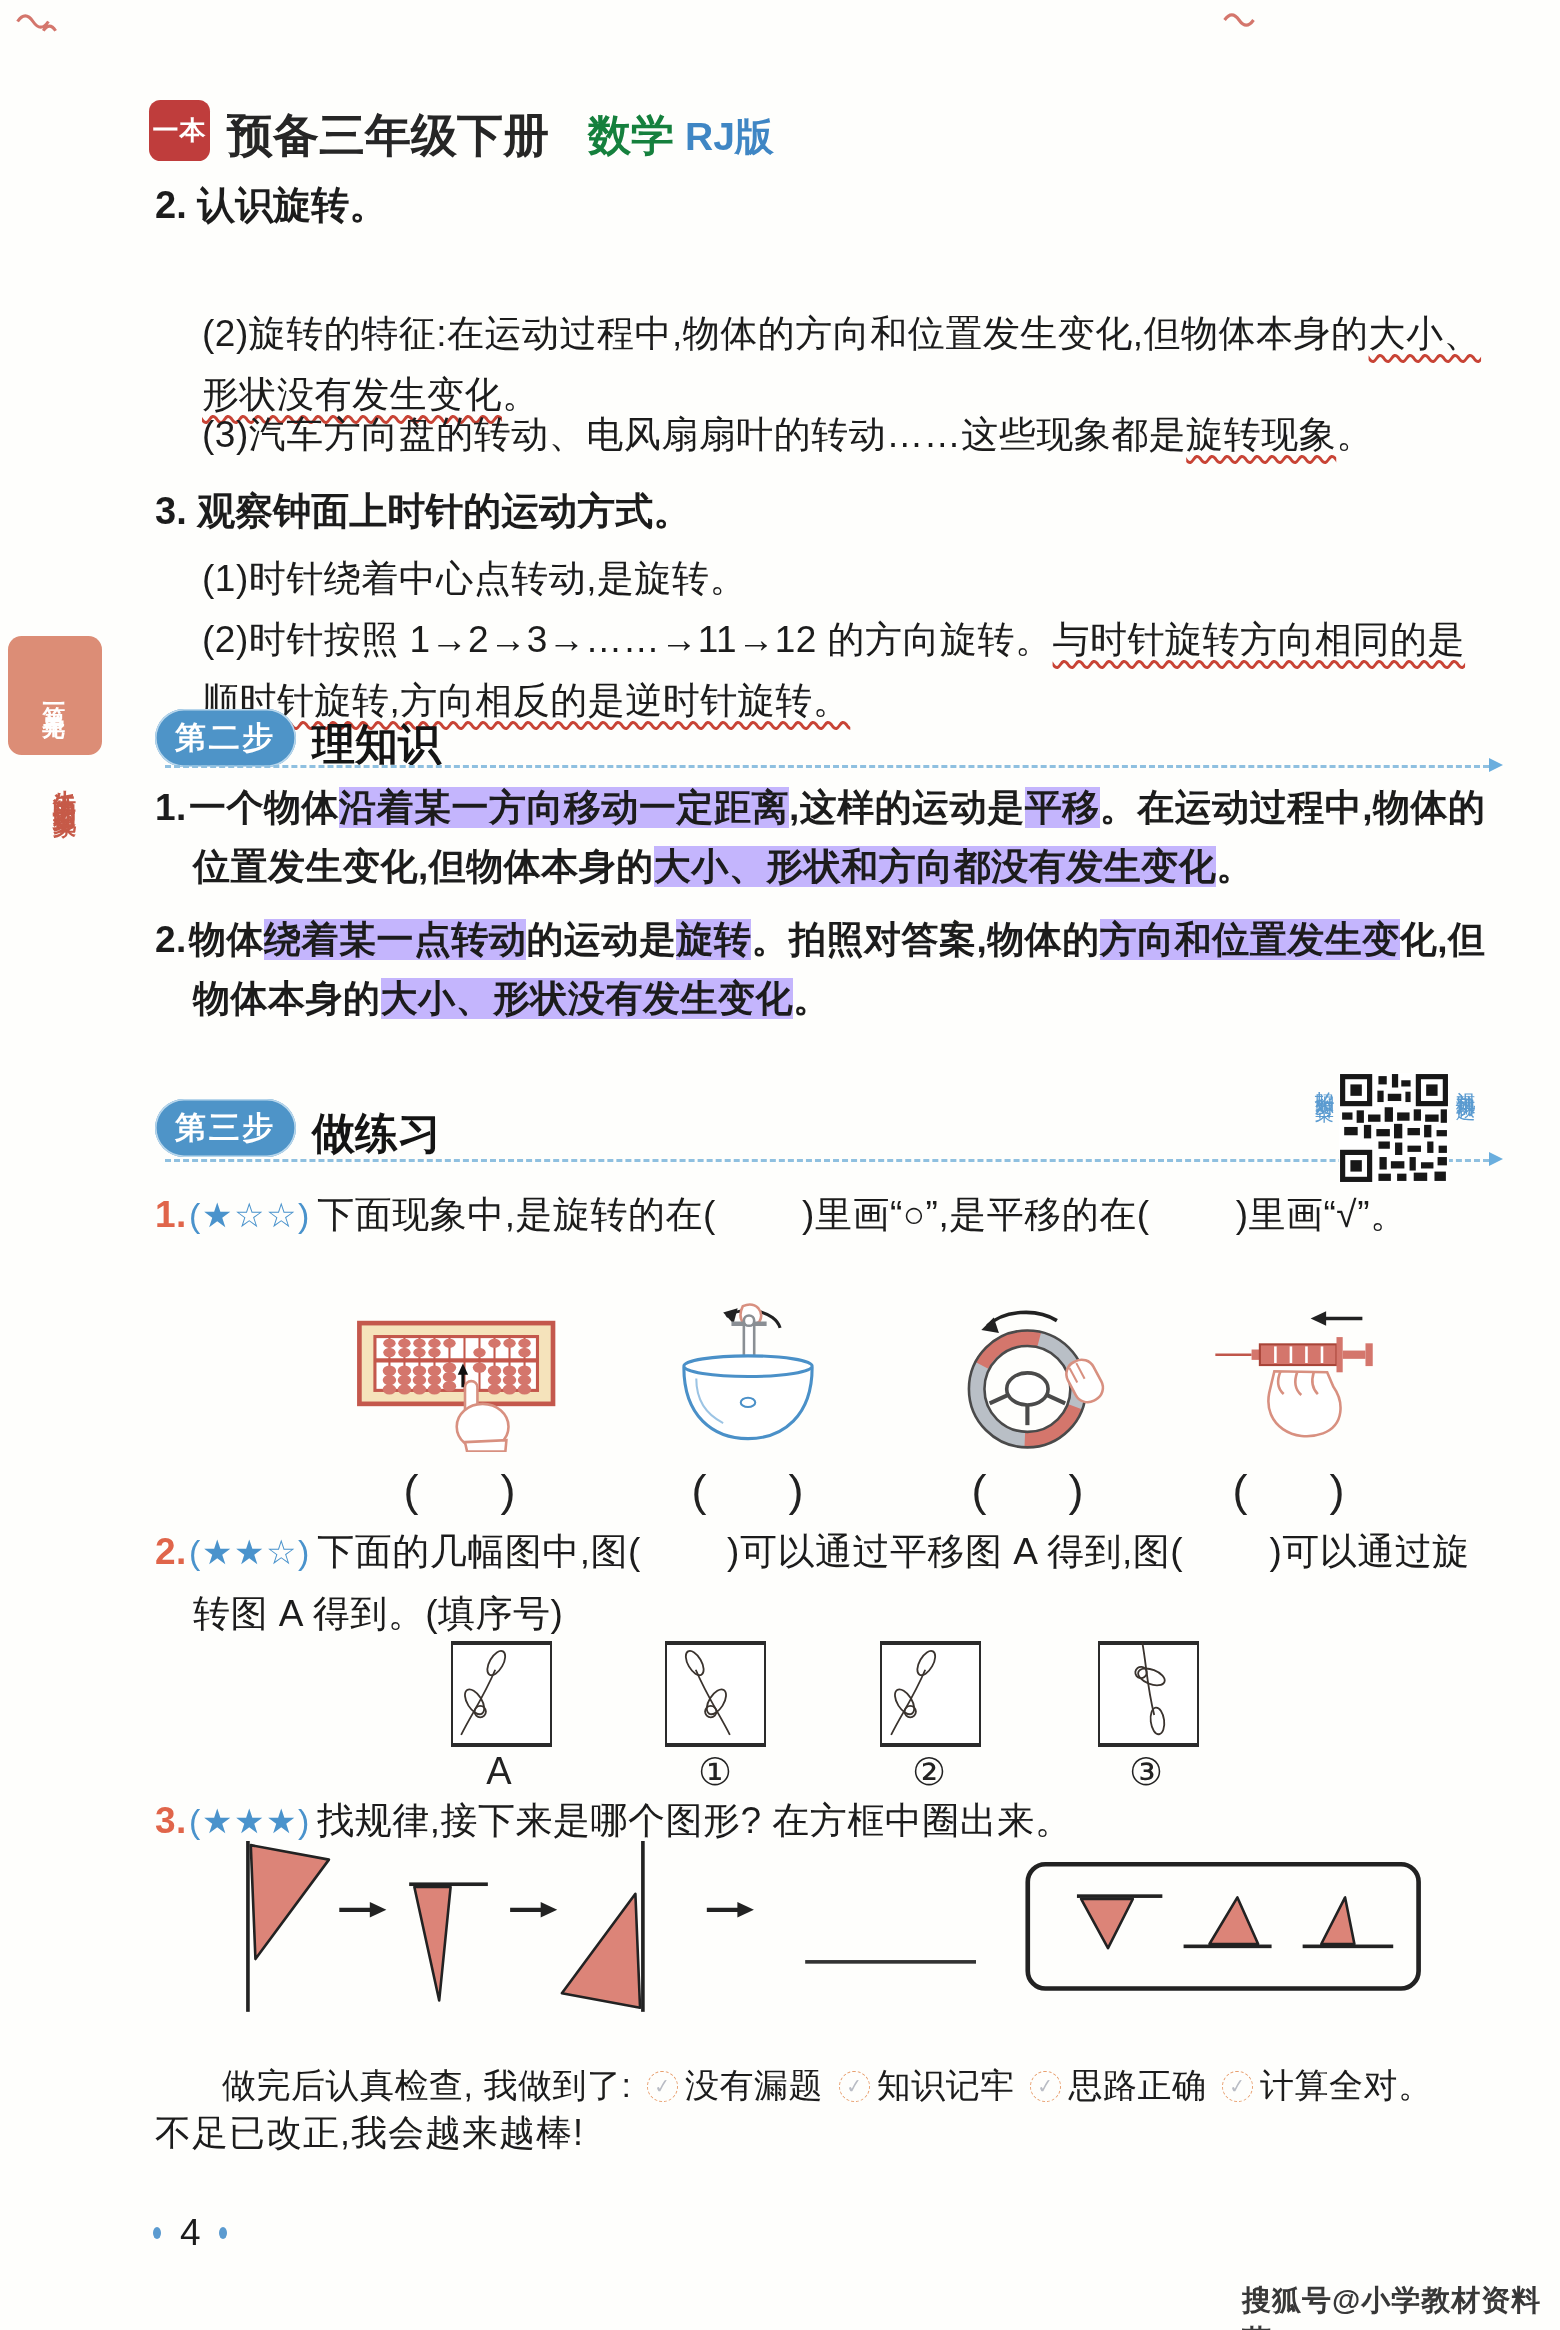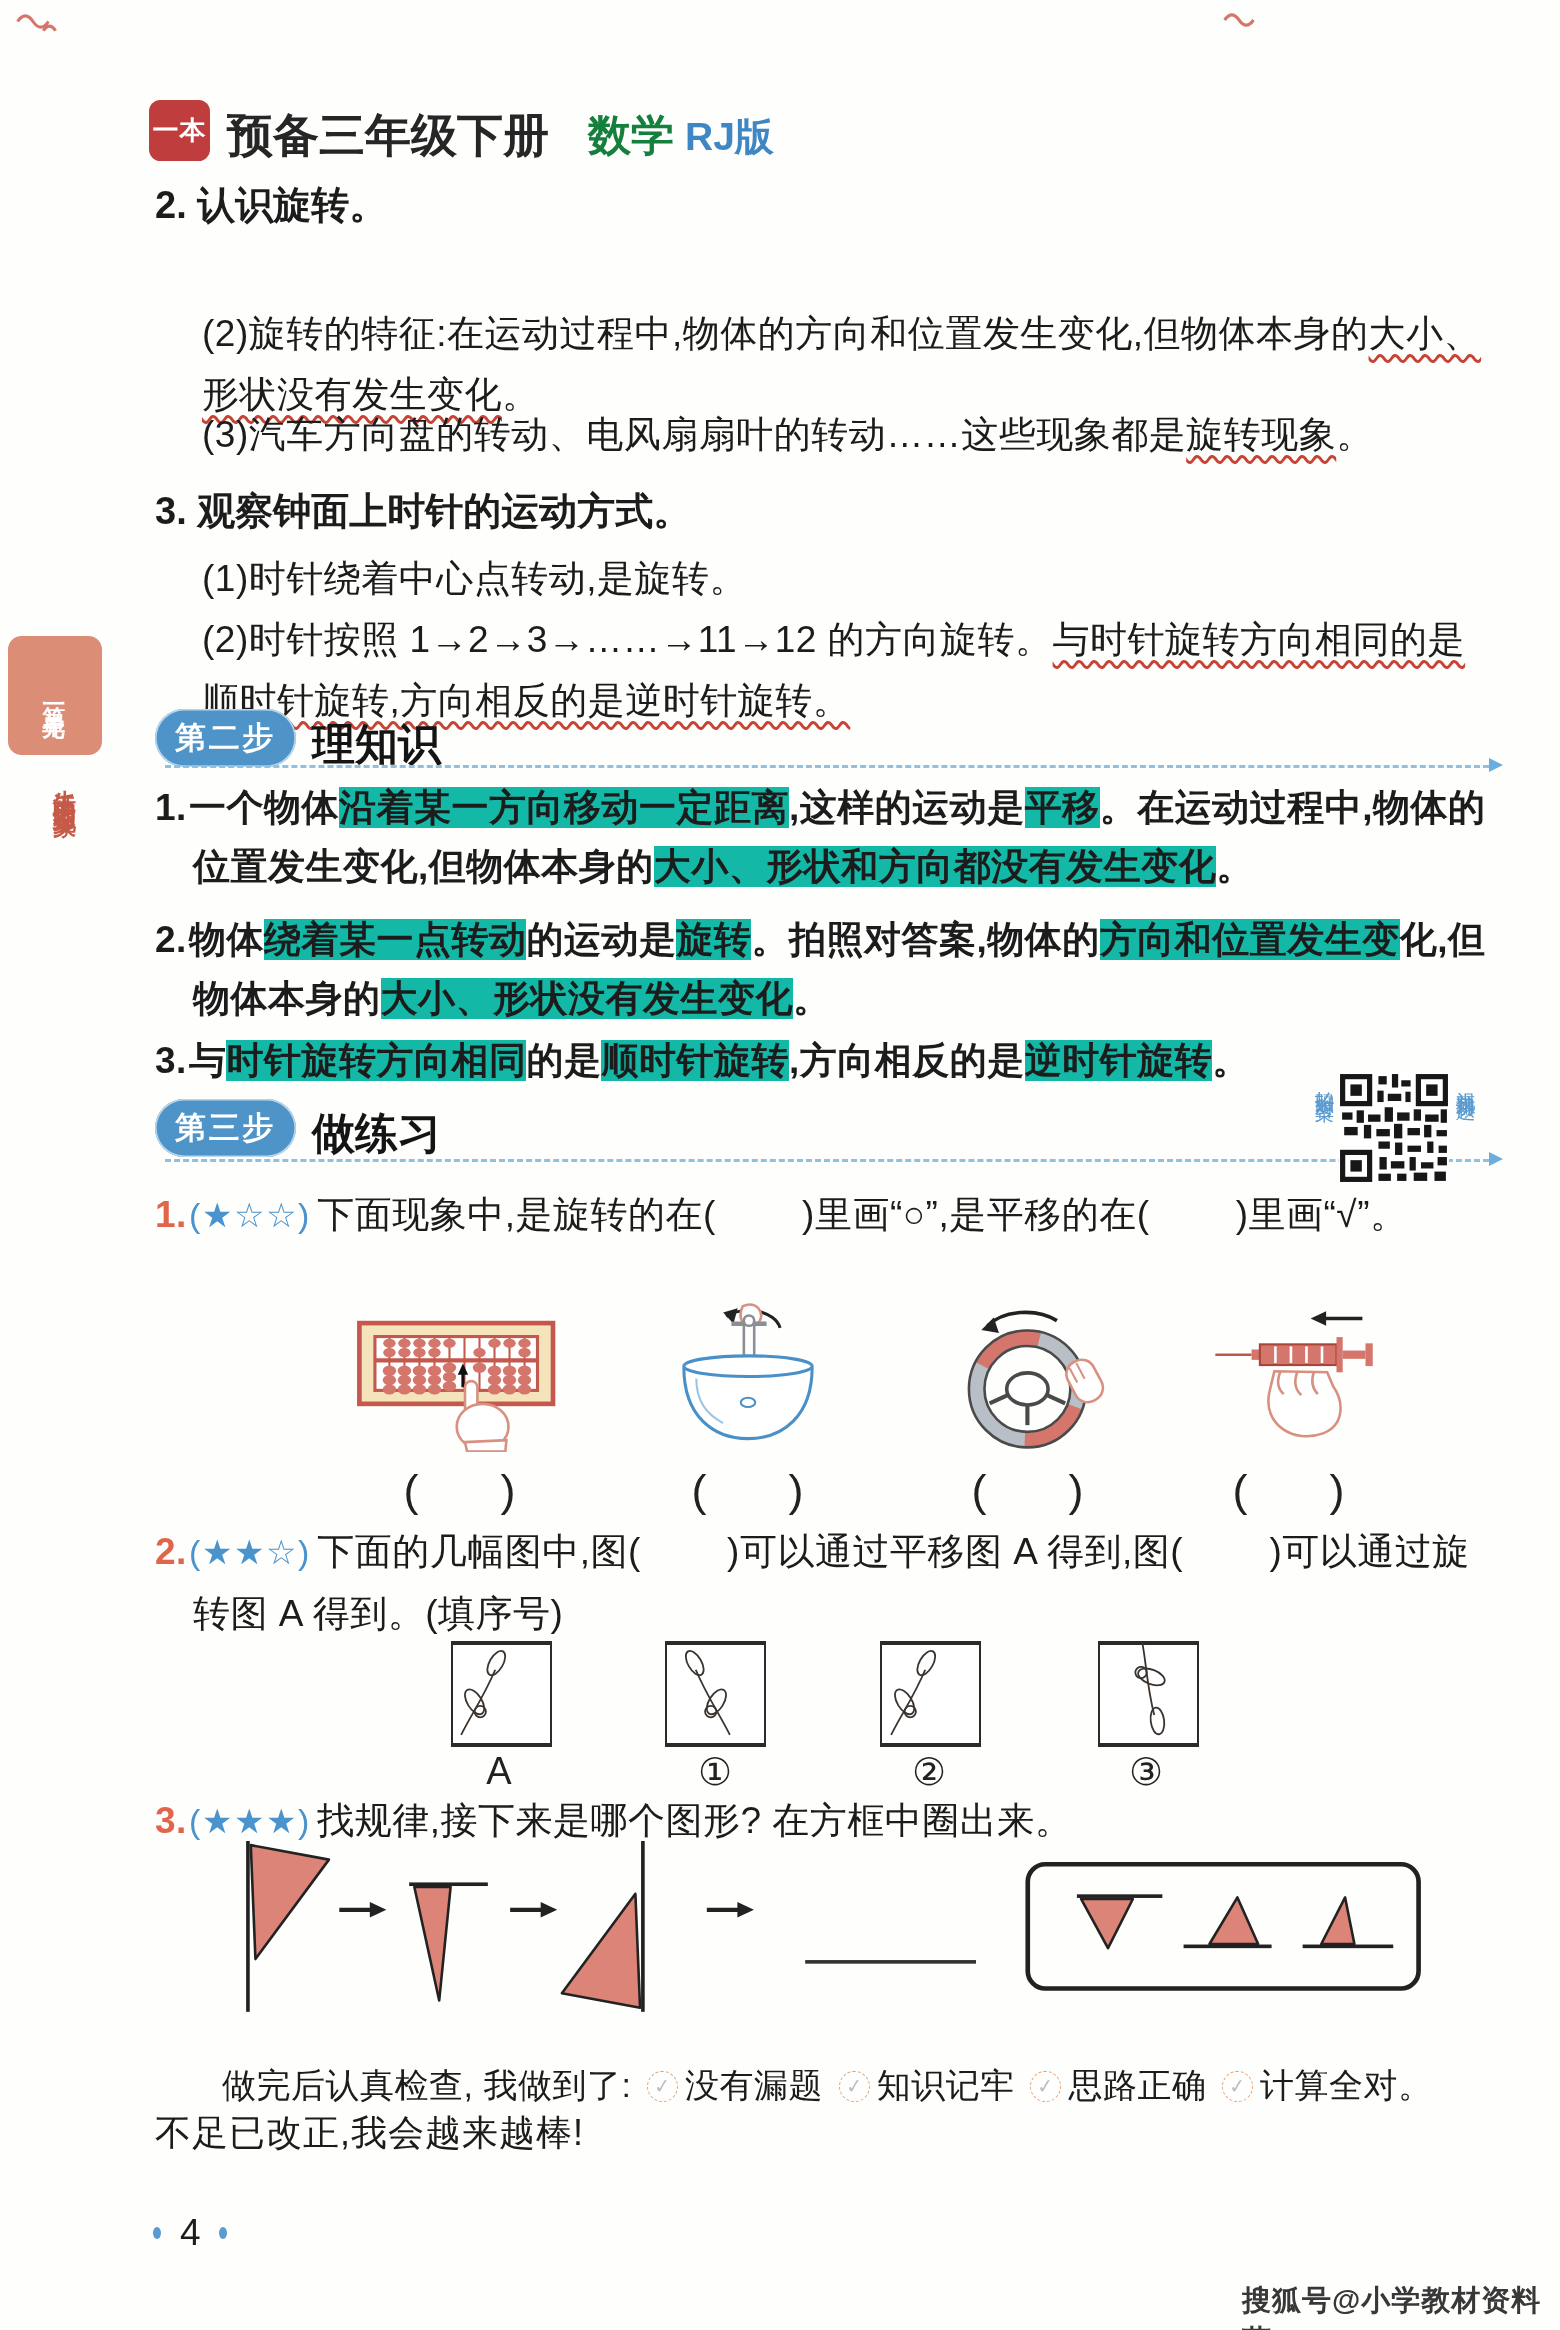--- a/index.html
+++ b/index.html
@@ -18,21 +18,21 @@
   .unit-tab span{writing-mode:vertical-rl;text-orientation:upright;color:#fff;font-size:23px;
                  font-weight:700;letter-spacing:4.1px;}
   .unit-title{position:absolute;left:50px;top:771px;writing-mode:vertical-rl;text-orientation:upright;
               color:#c65a48;font-size:23px;font-weight:700;letter-spacing:3.6px;}
   
   .h2line{position:absolute;left:155px;font-size:38px;font-weight:600;white-space:pre-wrap;}
   .para{position:absolute;left:202px;width:1295px;font-size:37px;line-height:61px;
         letter-spacing:0.5px;white-space:pre-wrap;}
   .wavy{text-decoration:underline;text-decoration-style:wavy;text-decoration-color:#c84335;
         text-decoration-thickness:2.6px;text-underline-offset:7.8px;}
-  .hl{background:#14b8a6;}
+  .hl{background:#c4b5fd;}
   .badge{position:absolute;left:155px;width:141px;height:58px;background:#4e94c8;border-radius:30px;
          color:#fff;font-size:31px;font-weight:700;display:flex;align-items:center;
          justify-content:center;letter-spacing:2.6px;box-shadow:0 0 0 1.6px #b9d7ec inset;}
   .badge-label{position:absolute;left:312px;font-size:43px;font-weight:700;color:#141414;}
   .dotline{position:absolute;left:165px;width:1324px;border-top:3.1px dashed #8fc0e0;}
   .tri{position:absolute;width:0;height:0;border-style:solid;
        border-width:7.8px 0 7.8px 14px;border-color:transparent transparent transparent #6aaede;}
   .kitem{position:absolute;left:155px;width:1305px;padding-left:38px;font-size:37px;
          line-height:59px;font-weight:600;letter-spacing:0.5px;white-space:pre-wrap;}
   .knum{margin-left:-38px;font-weight:700;padding-right:2.1px;}
@@ -93,21 +93,20 @@
   <div class="para" style="top:548px">(1)时针绕着中心点转动,是旋转。</div>
   <div class="para" style="top:609px"><span>(2)时针按照 1→2→3→……→11→12 的方向旋转。</span><span class="wavy">与时针旋转方向相同的是顺时针旋转,方向相反的是逆时针旋转。</span></div>
 
   <div class="badge" style="top:709px">第二步</div>
   <div class="badge-label" style="top:716px">理知识</div>
   <div class="dotline" style="top:765px"></div>
   <div class="tri" style="left:1489px;top:758px"></div>
 
   <div class="kitem" style="top:778px"><span class="knum">1.</span><span>一个物体</span><span class="hl">沿着某一方向移动一定距离</span><span>,这样的运动是</span><span class="hl">平移</span><span>。在运动过程中,物体的位置发生变化,但物体本身的</span><span class="hl">大小、形状和方向都没有发生变化</span><span>。</span></div>
   <div class="kitem" style="top:910px"><span class="knum">2.</span><span>物体</span><span class="hl">绕着某一点转动</span><span>的运动是</span><span class="hl">旋转</span><span>。拍照对答案,物体的</span><span class="hl">方向和位置发生变</span><span>化,但物体本身的</span><span class="hl">大小、形状没有发生变化</span><span>。</span></div>
-  <div class="kitem" style="top:1031px"><span class="knum">3.</span><span>与</span><span class="hl">时针旋转方向相同</span><span>的是</span><span class="hl">顺时针旋转</span><span>,方向相反的是</span><span class="hl">逆时针旋转</span><span>。</span></div>
 
   <div class="badge" style="top:1099px">第三步</div>
   <div class="badge-label" style="top:1105px">做练习</div>
   <div class="dotline" style="top:1159px"></div>
   <div class="tri" style="left:1489px;top:1152px"></div>
 
   <div class="qrlabel" style="left:1312px;top:1076px">拍照对答案</div>
   <svg style="position:absolute;left:1339px;top:1073px;background:#fff" width="110" height="110" viewBox="0 0 212 212">
     <g fill="#171717">
       <rect x="2" y="2" width="62" height="62"></rect>

